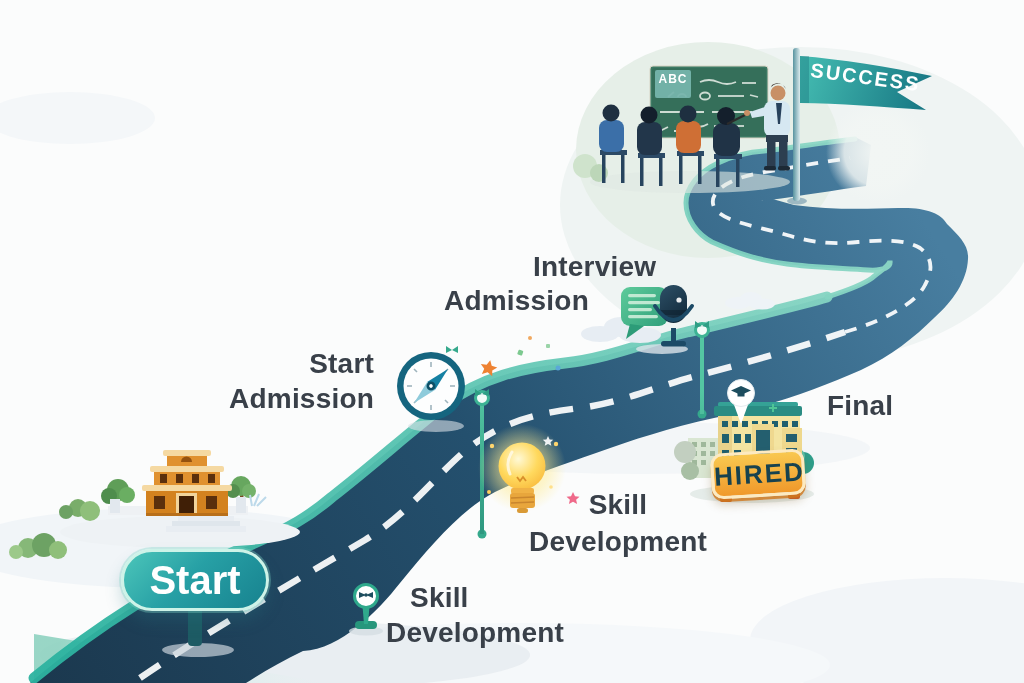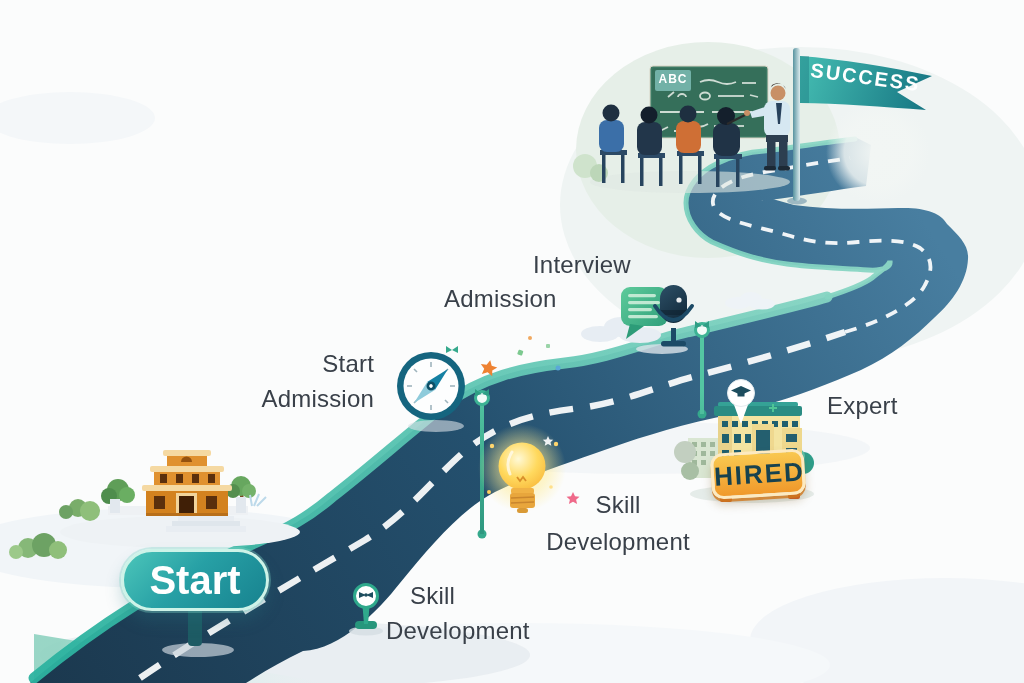--- a/index.html
+++ b/index.html
@@ -2,21 +2,21 @@
 <html><head>
 <meta charset="utf-8">
 <style>
   html,body{margin:0;padding:0;background:#e9ecef;}
   #stage{
     position:relative;width:1024px;height:683px;overflow:hidden;
     background:#fbfcfc;font-family:"Liberation Sans",sans-serif;
   }
   #stage svg{position:absolute;left:0;top:0;}
   .label{
-    position:absolute;font-weight:400;color:#394049;font-size:24px;
+    position:absolute;font-weight:700;color:#394049;font-size:28px;
     white-space:nowrap;letter-spacing:.2px;
   }
   #lbl-skill1-l1{left:410px;top:582px;}
   #lbl-skill1-l2{left:386px;top:617px;}
   #lbl-expert{left:150px;top:346px;width:224px;text-align:right;line-height:35px;}
   #lbl-skill2{left:515px;top:486px;width:206px;text-align:center;line-height:37px;}
   #lbl-int-l1{left:533px;top:251px;}
   #lbl-int-l2{left:444px;top:285px;}
   #lbl-final{left:827px;top:387px;line-height:37px;}
   #start-pill{
@@ -25,21 +25,21 @@
     background:linear-gradient(135deg,#4cc6ba 0%,#27a0a5 45%,#17828f 100%);
     box-shadow:0 0 0 2px rgba(130,215,200,.35),0 10px 16px rgba(40,120,130,.25);
     color:#ffffff;font-size:40px;font-weight:700;text-align:center;line-height:56px;
   }
   #success-text{
     position:absolute;left:805px;top:66px;width:120px;height:30px;
     transform:rotate(7.5deg);color:#ffffff;font-size:20px;font-weight:800;
     letter-spacing:2px;text-align:center;
   }
   #abc-text{
-    position:absolute;left:655px;top:70px;width:36px;height:21px;border-radius:2px;
+    position:absolute;left:655px;top:70px;width:36px;height:28px;border-radius:2px;
     background:rgba(118,180,172,.95);color:#fff;font-size:12px;font-weight:700;
     text-align:center;line-height:18px;letter-spacing:1px;
   }
   #hired-sign{
     position:absolute;left:711px;top:451px;width:94px;height:46px;box-sizing:border-box;
     transform:rotate(-3.5deg);border-radius:12px;border:3px solid #fdeac0;
     background:linear-gradient(180deg,#f9c84f 0%,#f0992b 100%);
     box-shadow:0 3px 0 rgba(208,120,30,.8),0 6px 10px rgba(120,80,20,.25);
     color:#17424f;font-size:26px;font-weight:800;letter-spacing:2px;
     text-align:center;line-height:40px;
@@ -456,16 +456,16 @@
 
 <div class="label" id="lbl-skill2">
   <div>Skill</div>
   <div>Development</div>
 </div>
 
 <div class="label" id="lbl-int-l1">Interview</div>
 <div class="label" id="lbl-int-l2">Admission</div>
 
 <div class="label" id="lbl-final">
-  <div>Expert</div>
+  <div>Final</div>
 </div>
 
 </div>
 
 </body></html>

